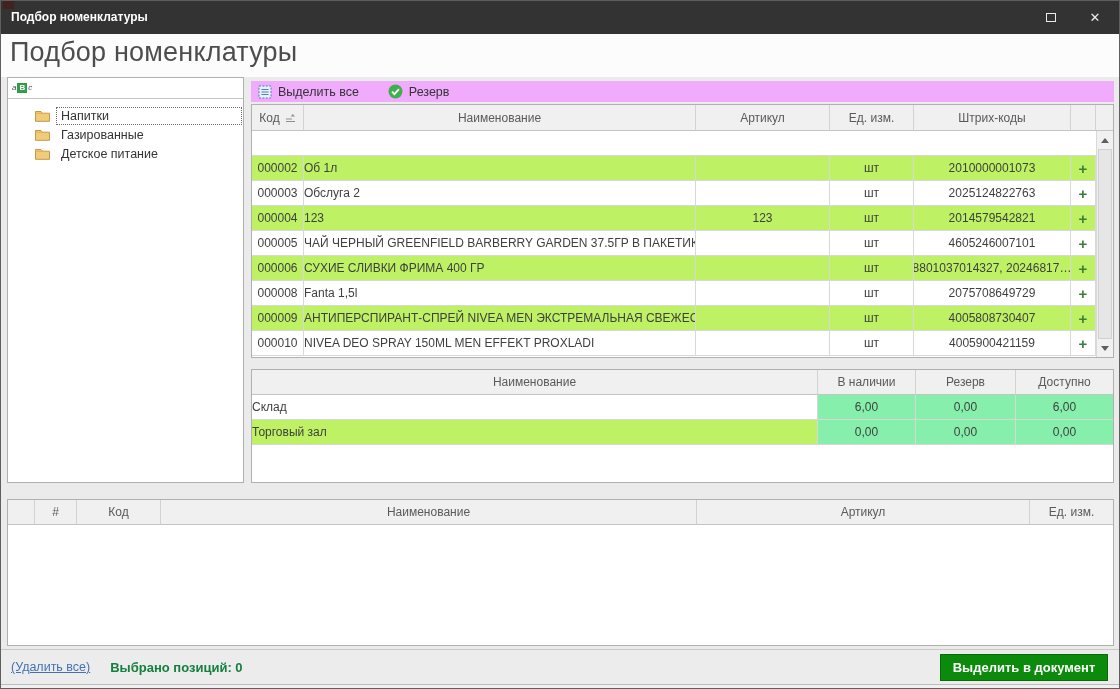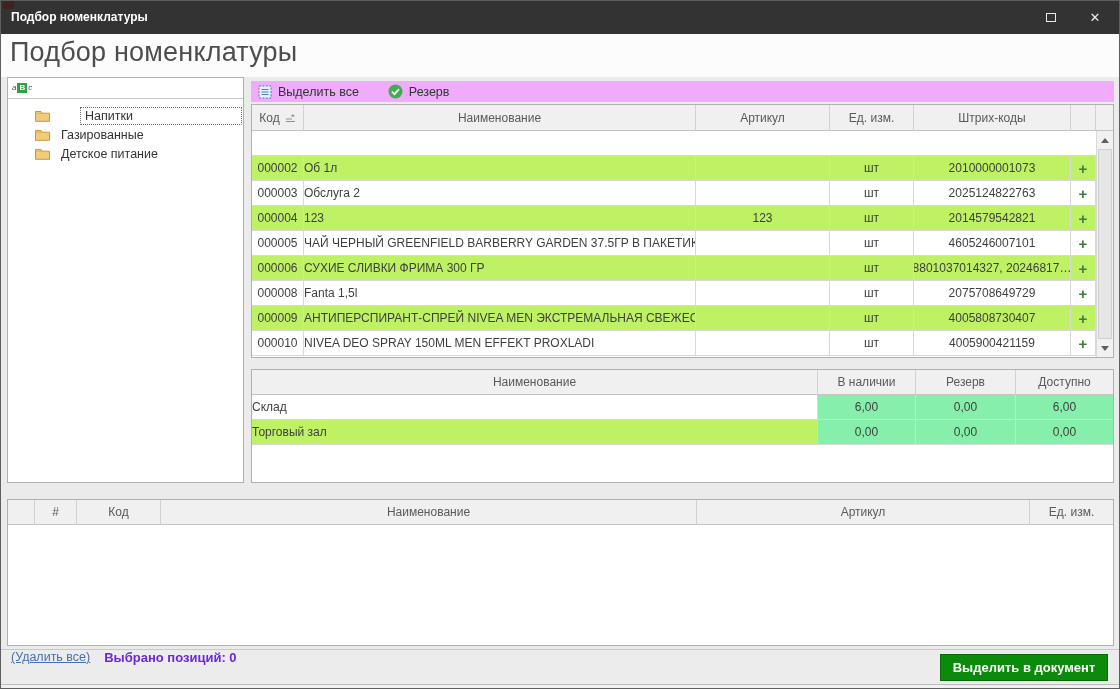--- a/index.html
+++ b/index.html
@@ -35,21 +35,21 @@
   .tree-search { display:flex; align-items:center; height:21px; border-bottom:1px solid #c6c6c6;
                  padding:0 4px; gap:3px; }
   .abc-icon { display:flex; align-items:center; font-size:8px; color:#4a4a4a; line-height:1; }
   .abc-icon .g { background:#2e9e49; color:#fff; padding:1px 2px; font-weight:bold; margin:0 1px; }
   .tree-search input { border:none; outline:none; flex:1; height:16px; font-size:12px;
                        font-family:"Liberation Sans", sans-serif; background:transparent; }
   .tree-list { padding-top:7px; }
   .tree-item { display:flex; align-items:center; height:19px; padding-left:27px; gap:7px;
                font-size:12.5px; color:#333; cursor:default; }
   .tree-item .lbl { padding:1px 4px; flex:1; margin-right:2px; white-space:nowrap; }
-  .tree-item.selected .lbl { outline:1px dotted #6e6e6e;margin-left:24px; }
+  .tree-item.selected .lbl { outline:1px dotted #6e6e6e; }
 
   
   .tool-btn { display:flex; align-items:center; gap:6px; font-size:12.5px; color:#333; cursor:default; }
 
   
   .t-row { display:flex; height:25px;text-align:right; }
   .t-row.hdr { height:26px; }
   .cell { display:flex; align-items:center; justify-content:center; overflow:hidden;
           white-space:nowrap; font-size:12px; color:#3f3f3f;
           border-right:1px solid #d8d8d8; border-bottom:1px solid #d8d8d8; }
@@ -80,23 +80,23 @@
   
   .c-sname{width:566px;} .c-avail{width:98px;} .c-res{width:100px;} .c-acc{width:97px; border-right:none;}
   .numcell { background:#86efac; }
 
   
   .c-b0{width:27px;} .c-bnum{width:42px;} .c-bcode{width:84px;} .c-bname{width:536px;}
   .c-bart{width:333px;} .c-bunit{width:83px; border-right:none;}
 
   
   .footer { position:absolute; left:0; right:0; top:648px; height:35px; background:#ececec;
-            border-top:1px solid #c8c8c8; display:flex; align-items:flex-start; padding:0 10px; }
+            border-top:1px solid #c8c8c8; display:flex; align-items:center; padding:0 10px; }
   .del-link { color:#4272b4; text-decoration:underline; font-size:12.5px; cursor:pointer; }
-  .sel-count { font-size:13px; font-weight:bold; color:#6d28d9; margin-left:14px; }
+  .sel-count { font-size:13px; font-weight:bold; color:#15803d; margin-left:20px; }
   .transfer-btn { position:absolute; right:11px; top:4px; height:27px; width:168px;
                   background:#0b8a0b; border:1px solid #076c07; color:#ffffff;
                   font-weight:bold; font-size:13px; display:flex; align-items:center;
                   justify-content:center; cursor:pointer; font-family:"Liberation Sans", sans-serif; }
   .bottom-strip { position:absolute; left:0; right:0; top:683px; height:6px; background:#f0f0f0;
                   border-top:1px solid #bdbdbd; }
 </style>
 </head>
 <body>
 
@@ -230,21 +230,21 @@
       <div class="cell c-name left">ЧАЙ ЧЕРНЫЙ GREENFIELD BARBERRY GARDEN 37.5ГР В ПАКЕТИКАХ</div>
       <div class="cell c-article"></div>
       <div class="cell c-unit">шт</div>
       <div class="cell c-barcode">4605246007101</div>
       <div class="cell c-plus">
           <span class="plus">+</span>
         </div>
     </div>
     <div class="t-row">
       <div class="cell c-code stripe">000006</div>
-      <div class="cell c-name left stripe">СУХИЕ СЛИВКИ ФРИМА 300 ГР</div>
+      <div class="cell c-name left stripe">СУХИЕ СЛИВКИ ФРИМА 400 ГР</div>
       <div class="cell c-article stripe"></div>
       <div class="cell c-unit stripe">шт</div>
       <div class="cell c-barcode stripe">8801037014327, 20246817…</div>
       <div class="cell c-plus stripe">
           <span class="plus">+</span>
         </div>
     </div>
     <div class="t-row">
       <div class="cell c-code">000008</div>
       <div class="cell c-name left">Fanta 1,5l</div>

